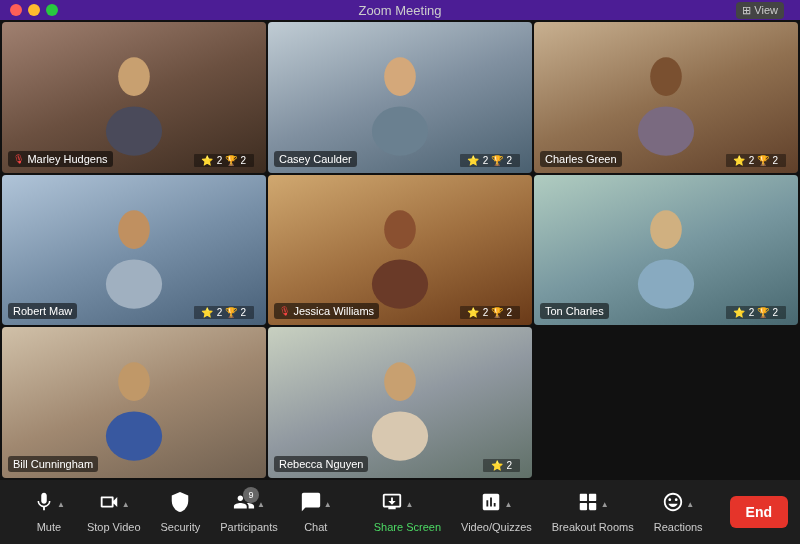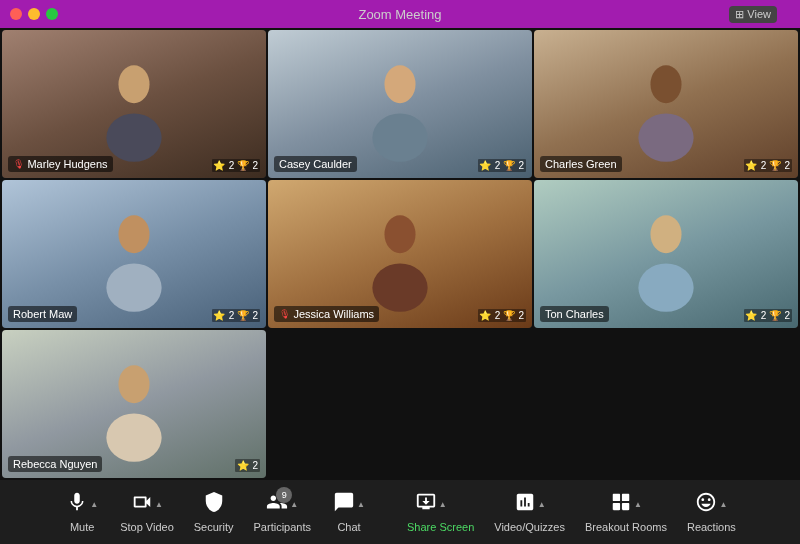--- a/index.html
+++ b/index.html
@@ -8,22 +8,22 @@
       height: 544px;
       background: #1a1a1a;
       font-family: -apple-system, BlinkMacSystemFont, 'Segoe UI', sans-serif;
       overflow: hidden;
       display: flex;
       flex-direction: column;
     }
 
     
     .titlebar {
-      height: 28px;
-      background: #a21caf;
+      height: 20px;
+      background: #4c1d95;
       display: flex;
       align-items: center;
       justify-content: center;
       position: relative;
       flex-shrink: 0;
     }
     .titlebar-title {
       font-size: 13px;
       color: #ccc;
     }
@@ -36,21 +36,21 @@
     .wc-btn {
       width: 12px;
       height: 12px;
       border-radius: 50%;
     }
     .wc-close { background: #ff5f57; }
     .wc-min { background: #febc2e; }
     .wc-max { background: #28c840; }
     .view-btn {
       position: absolute;
-      right: 23px;
+      right: 16px;
       background: #444;
       border: none;
       color: #ccc;
       font-size: 11px;
       padding: 2px 6px;
       border-radius: 4px;
       cursor: pointer;
     }
 
     
@@ -94,28 +94,28 @@
       gap: 3px;
     }
     .name-badge .mic-icon {
       color: #ff4444;
       font-size: 9px;
     }
 
     .star-trophy {
       position: absolute;
       bottom: 6px;
-      right: 6px;
+      right: 12px;
       font-size: 10px;
       display: flex;
       align-items: center;
       gap: 2px;
       color: #fff;
       background: rgba(0,0,0,0.4);
-      padding: 1px 2px;
+      padding: 1px 8px;
       border-radius: 1px;
     }
 
     
     .toolbar {
       height: 64px;
       background: #1e1e1e;
       display: flex;
       align-items: center;
       justify-content: space-between;
@@ -278,20 +278,30 @@
       <svg viewBox="0 0 100 120" style="position: absolute; bottom: 10%; left: 50%; transform: translateX(-50%); width: 55%; height: 70%;">
         <ellipse cx="50" cy="90" rx="32" ry="28" fill="#88aac0"></ellipse>
         <ellipse cx="50" cy="28" rx="18" ry="22" fill="#d0b080"></ellipse>
       </svg>
       <div class="name-badge">
         <span>Ton Charles</span>
       </div>
       <div class="star-trophy">⭐ 2 🏆 2</div>
     </div>
     <div class="video-cell">
+      <div class="bg" style="background: linear-gradient(160deg, rgb(208, 192, 168) 0%, rgb(160, 136, 112) 50%, rgb(112, 96, 80) 100%);"></div>
+      <svg viewBox="0 0 100 120" style="position: absolute; bottom: 10%; left: 50%; transform: translateX(-50%); width: 55%; height: 70%;">
+        <ellipse cx="50" cy="90" rx="32" ry="28" fill="#3858a0"></ellipse>
+        <ellipse cx="50" cy="28" rx="18" ry="22" fill="#c09868"></ellipse>
+      </svg>
+      <div class="name-badge">
+        <span>Bill Cunningham</span>
+      </div>
+    </div>
+    <div class="video-cell">
       <div class="bg" style="background: linear-gradient(160deg, rgb(200, 208, 192) 0%, rgb(144, 152, 160) 50%, rgb(96, 112, 104) 100%);"></div>
       <svg viewBox="0 0 100 120" style="position: absolute; bottom: 10%; left: 50%; transform: translateX(-50%); width: 55%; height: 70%;">
         <ellipse cx="50" cy="90" rx="32" ry="28" fill="#d8c8b0"></ellipse>
         <ellipse cx="50" cy="28" rx="18" ry="22" fill="#c8a070"></ellipse>
       </svg>
       <div class="name-badge">
         <span>Rebecca Nguyen</span>
       </div>
       <div class="star-trophy">⭐ 2</div>
     </div>
@@ -392,13 +402,14 @@
           <span class="icon-wrap">
             <span class="tb-icon"><svg width="22" height="22" viewBox="0 0 24 24">
                 <path d="M11.99 2C6.47 2 2 6.48 2 12s4.47 10 9.99 10C17.52 22 22 17.52 22 12S17.52 2 11.99 2zM12 20c-4.42 0-8-3.58-8-8s3.58-8 8-8 8 3.58 8 8-3.58 8-8 8zm3.5-9c.83 0 1.5-.67 1.5-1.5S16.33 8 15.5 8 14 8.67 14 9.5s.67 1.5 1.5 1.5zm-7 0c.83 0 1.5-.67 1.5-1.5S9.33 8 8.5 8 7 8.67 7 9.5 7.67 11 8.5 11zm3.5 6.5c2.33 0 4.31-1.46 5.11-3.5H6.89c.8 2.04 2.78 3.5 5.11 3.5z" fill="white"></path>
               </svg></span>
           </span>
           <span class="caret">▲</span>
         </div>
         <span class="tb-label">Reactions</span>
       </div>
     </div>
+  <button class="end-btn">End</button>
 </div>
 
 </body></html>

